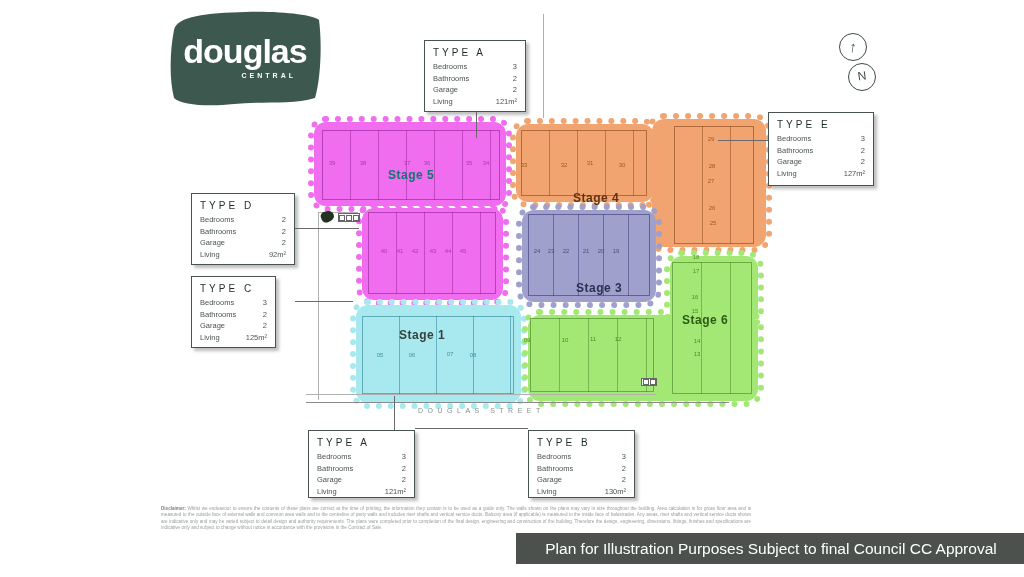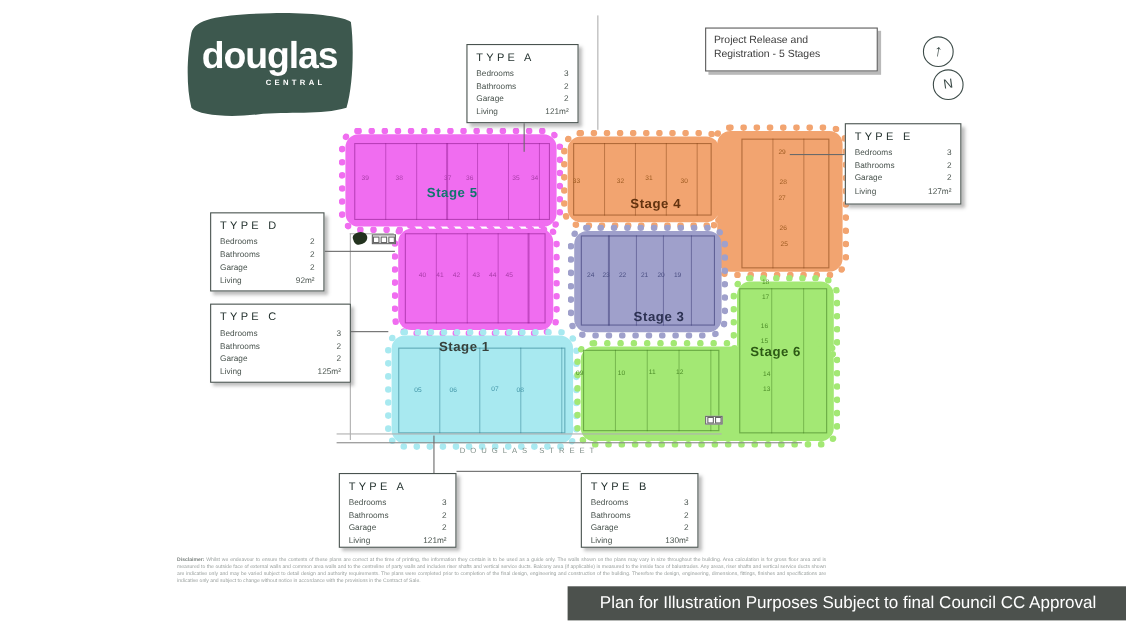--- a/index.html
+++ b/index.html
@@ -67,24 +67,20 @@
     <svg width="162" height="102" viewBox="0 0 162 102">
       <path d="M10,22 C13,8 42,5 82,4 C118,3 149,7 155,12 C158,34 157,70 151,90
                C128,97 98,93 70,96 C44,99 17,97 10,90 C5,70 6,42 10,22 Z" fill="#3d584e"></path>
     </svg>
     <span class="logo-word">douglas</span>
     <span class="logo-sub">CENTRAL</span>
   </div>
 
   <div class="gline" style="left:527px;top:14px;width:1px;height:104px"></div>
 
-  <div class="proj-box">
-    <div>Project Release and</div>
-    <div>Registration - 5 Stages</div>
-  </div>
 
   <div class="compass" style="left:823px;top:33px">
     <span class="compass-arrow">↑</span>
   </div>
   <div class="compass" style="left:832px;top:63px">
     <span class="compass-n">N</span>
   </div>
 
   <div class="stage" style="left: 292px; top: 116px; width: 204px; height: 96px; background-color: rgb(240, 109, 240); border-color: rgb(240, 109, 240);"></div>
   <div class="stage" style="left: 340px; top: 202px; width: 153px; height: 104px; background-color: rgb(240, 109, 240); border-color: rgb(240, 109, 240);"></div>
@@ -150,23 +146,23 @@
   <span class="lot lc2" style="left:602px;top:339px">12</span>
 
   <span class="lot lc2" style="left:680px;top:257px">18</span>
   <span class="lot lc2" style="left:680px;top:271px">17</span>
   <span class="lot lc2" style="left:679px;top:297px">16</span>
   <span class="lot lc2" style="left:679px;top:311px">15</span>
   <span class="lot lc2" style="left:681px;top:341px">14</span>
   <span class="lot lc2" style="left:681px;top:354px">13</span>
 
   <span class="stage-label sl5" style="left:372px;top:168px">Stage 5</span>
-  <span class="stage-label sl4" style="left:557px;top:178px">Stage 4</span>
+  <span class="stage-label sl4" style="left:557px;top:191px">Stage 4</span>
   <span class="stage-label sl3" style="left:560px;top:281px">Stage 3</span>
-  <span class="stage-label sl1" style="left:383px;top:308px">Stage 1</span>
+  <span class="stage-label sl1" style="left:383px;top:328px">Stage 1</span>
   <span class="stage-label sl2" style="left:666px;top:313px">Stage 6</span>
 
   <div class="cline" style="left:460px;top:108px;width:1px;height:30px"></div>
   <div class="cline" style="left:702px;top:140px;width:50px;height:1px"></div>
   <div class="cline" style="left:279px;top:228px;width:64px;height:1px"></div>
   <div class="cline" style="left:279px;top:301px;width:58px;height:1px"></div>
   <div class="cline" style="left:378px;top:396px;width:1px;height:34px"></div>
   <div class="cline" style="left:399px;top:428px;width:113px;height:1px"></div>
 
   <div class="gline" style="left:290px;top:394px;width:350px;height:1px;z-index:3"></div>
@@ -237,21 +233,21 @@
     <div class="tb-row">
         <span>Garage</span>
         <span>2</span>
       </div>
     <div class="tb-row">
         <span>Living</span>
         <span>92m²</span>
       </div>
   </div>
 
-  <div class="type-box" style="left:175px;top:276px;width:128px;height:72px">
+  <div class="type-box" style="left:175px;top:276px;width:85px;height:72px">
     <div class="tb-title">TYPE C</div>
     <div class="tb-row">
         <span>Bedrooms</span>
         <span>3</span>
       </div>
     <div class="tb-row">
         <span>Bathrooms</span>
         <span>2</span>
       </div>
     <div class="tb-row">

